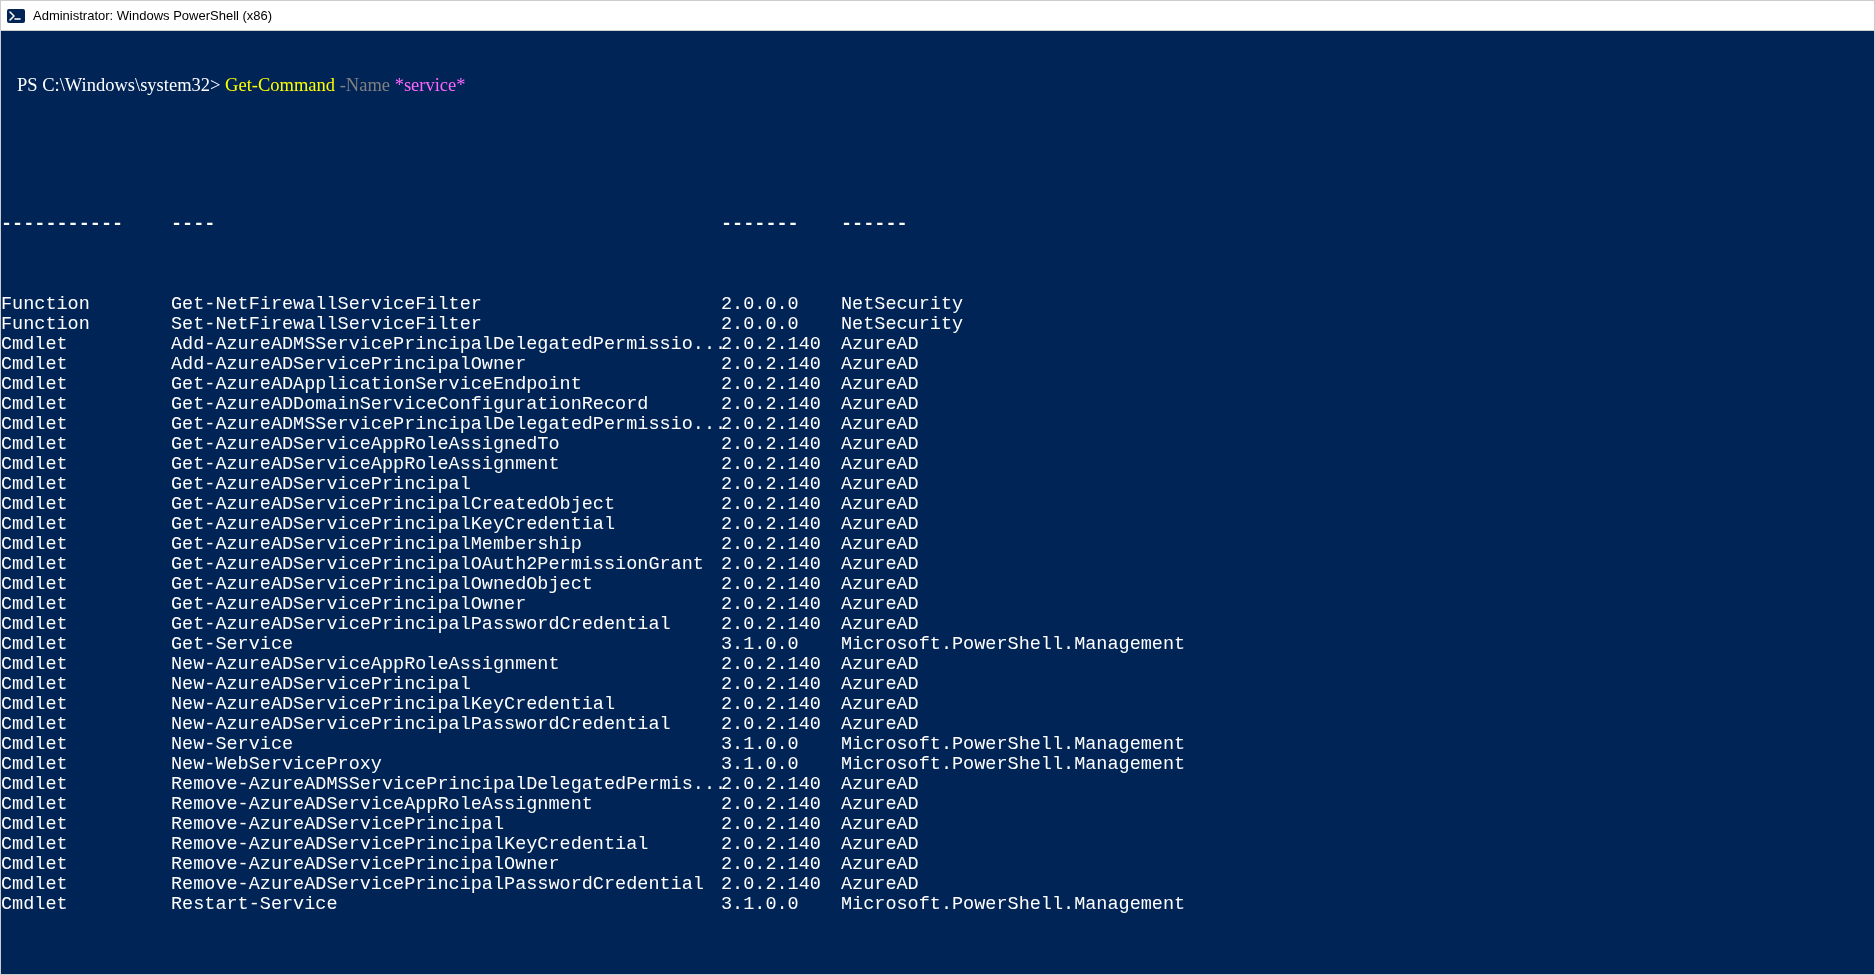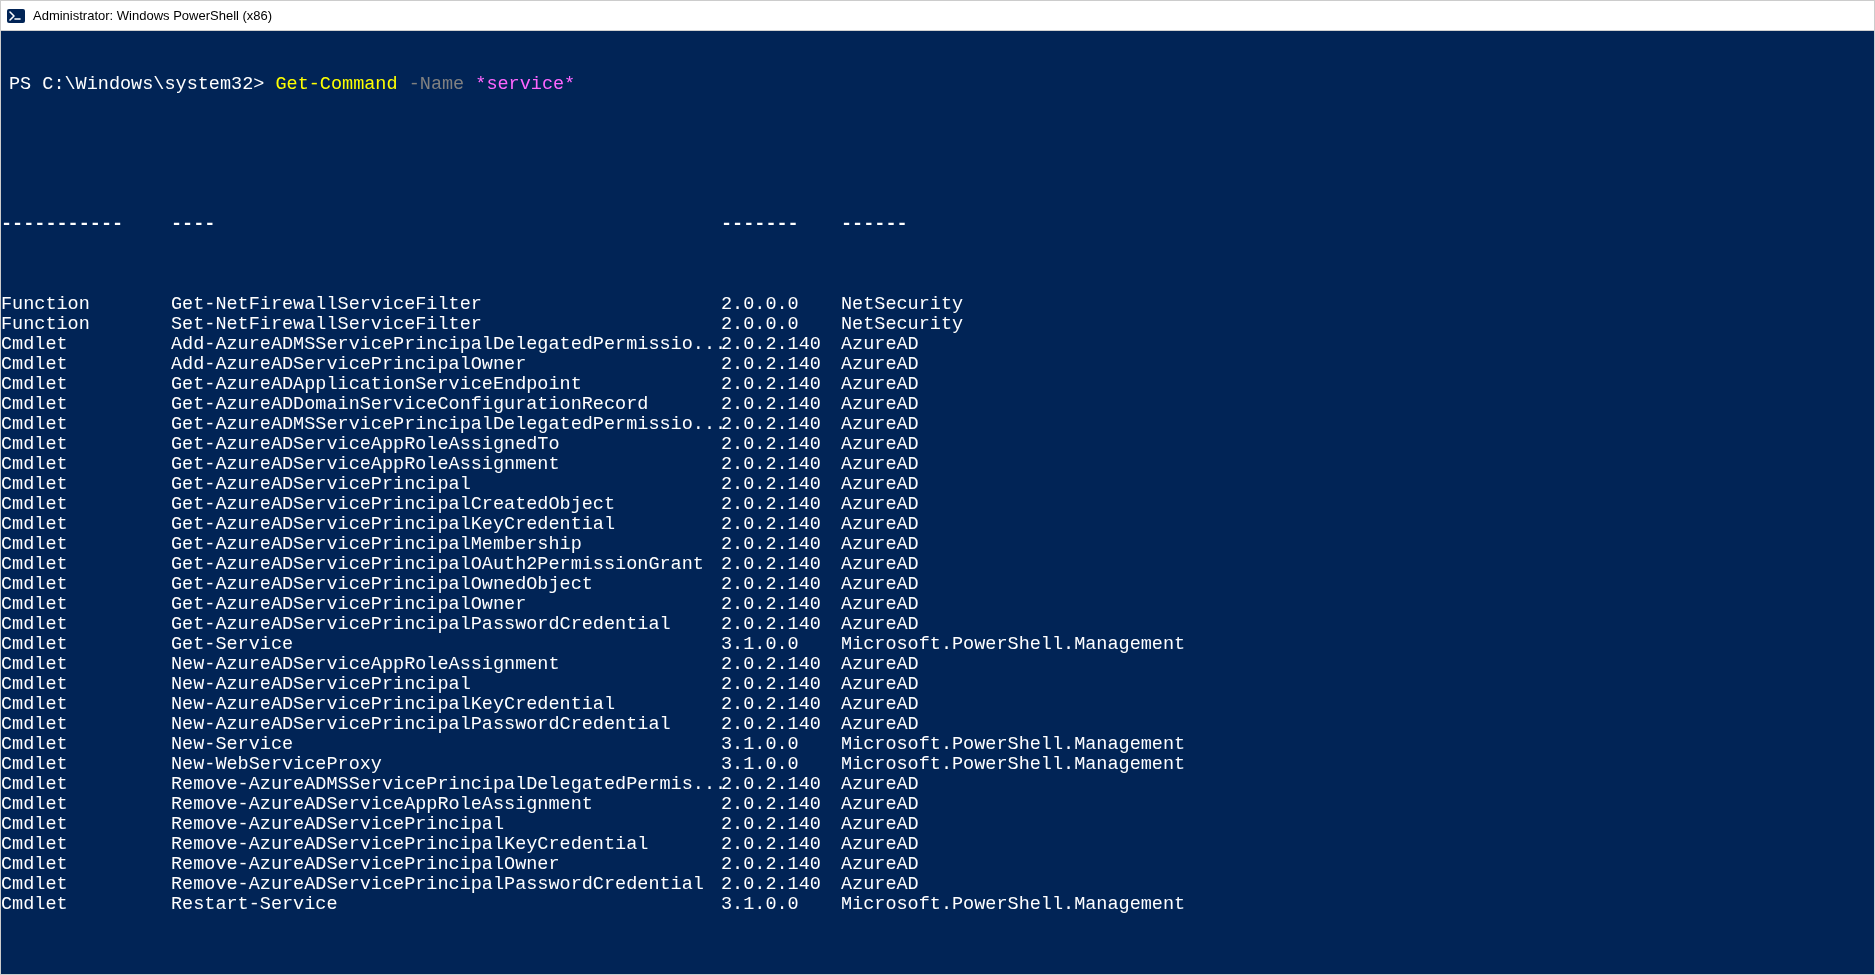--- a/index.html
+++ b/index.html
@@ -41,21 +41,21 @@
     white-space: pre;
     overflow: hidden;
   }
   .row { display: flex; }
   .col-type   { width: 170px; padding-left: 0; }
   .col-name   { width: 550px; }
   .col-ver    { width: 120px; }
   .col-src    { flex: 1; }
   .hdr { font-weight: bold; }
   .underline { font-weight: bold; }
-  .prompt-line { padding-left: 8px; }
+  .prompt-line { padding-left: 16px; font-family: Liberation Serif, serif; }
   .c-white  { color: #ffffff; }
   .c-yellow { color: #ffff00; }
   .c-gray   { color: #808080; }
   .c-pink   { color: #ff66ff; }
   .blank { height: 20px; }
 </style>
 </head>
 <body>
 
 <div class="window">

